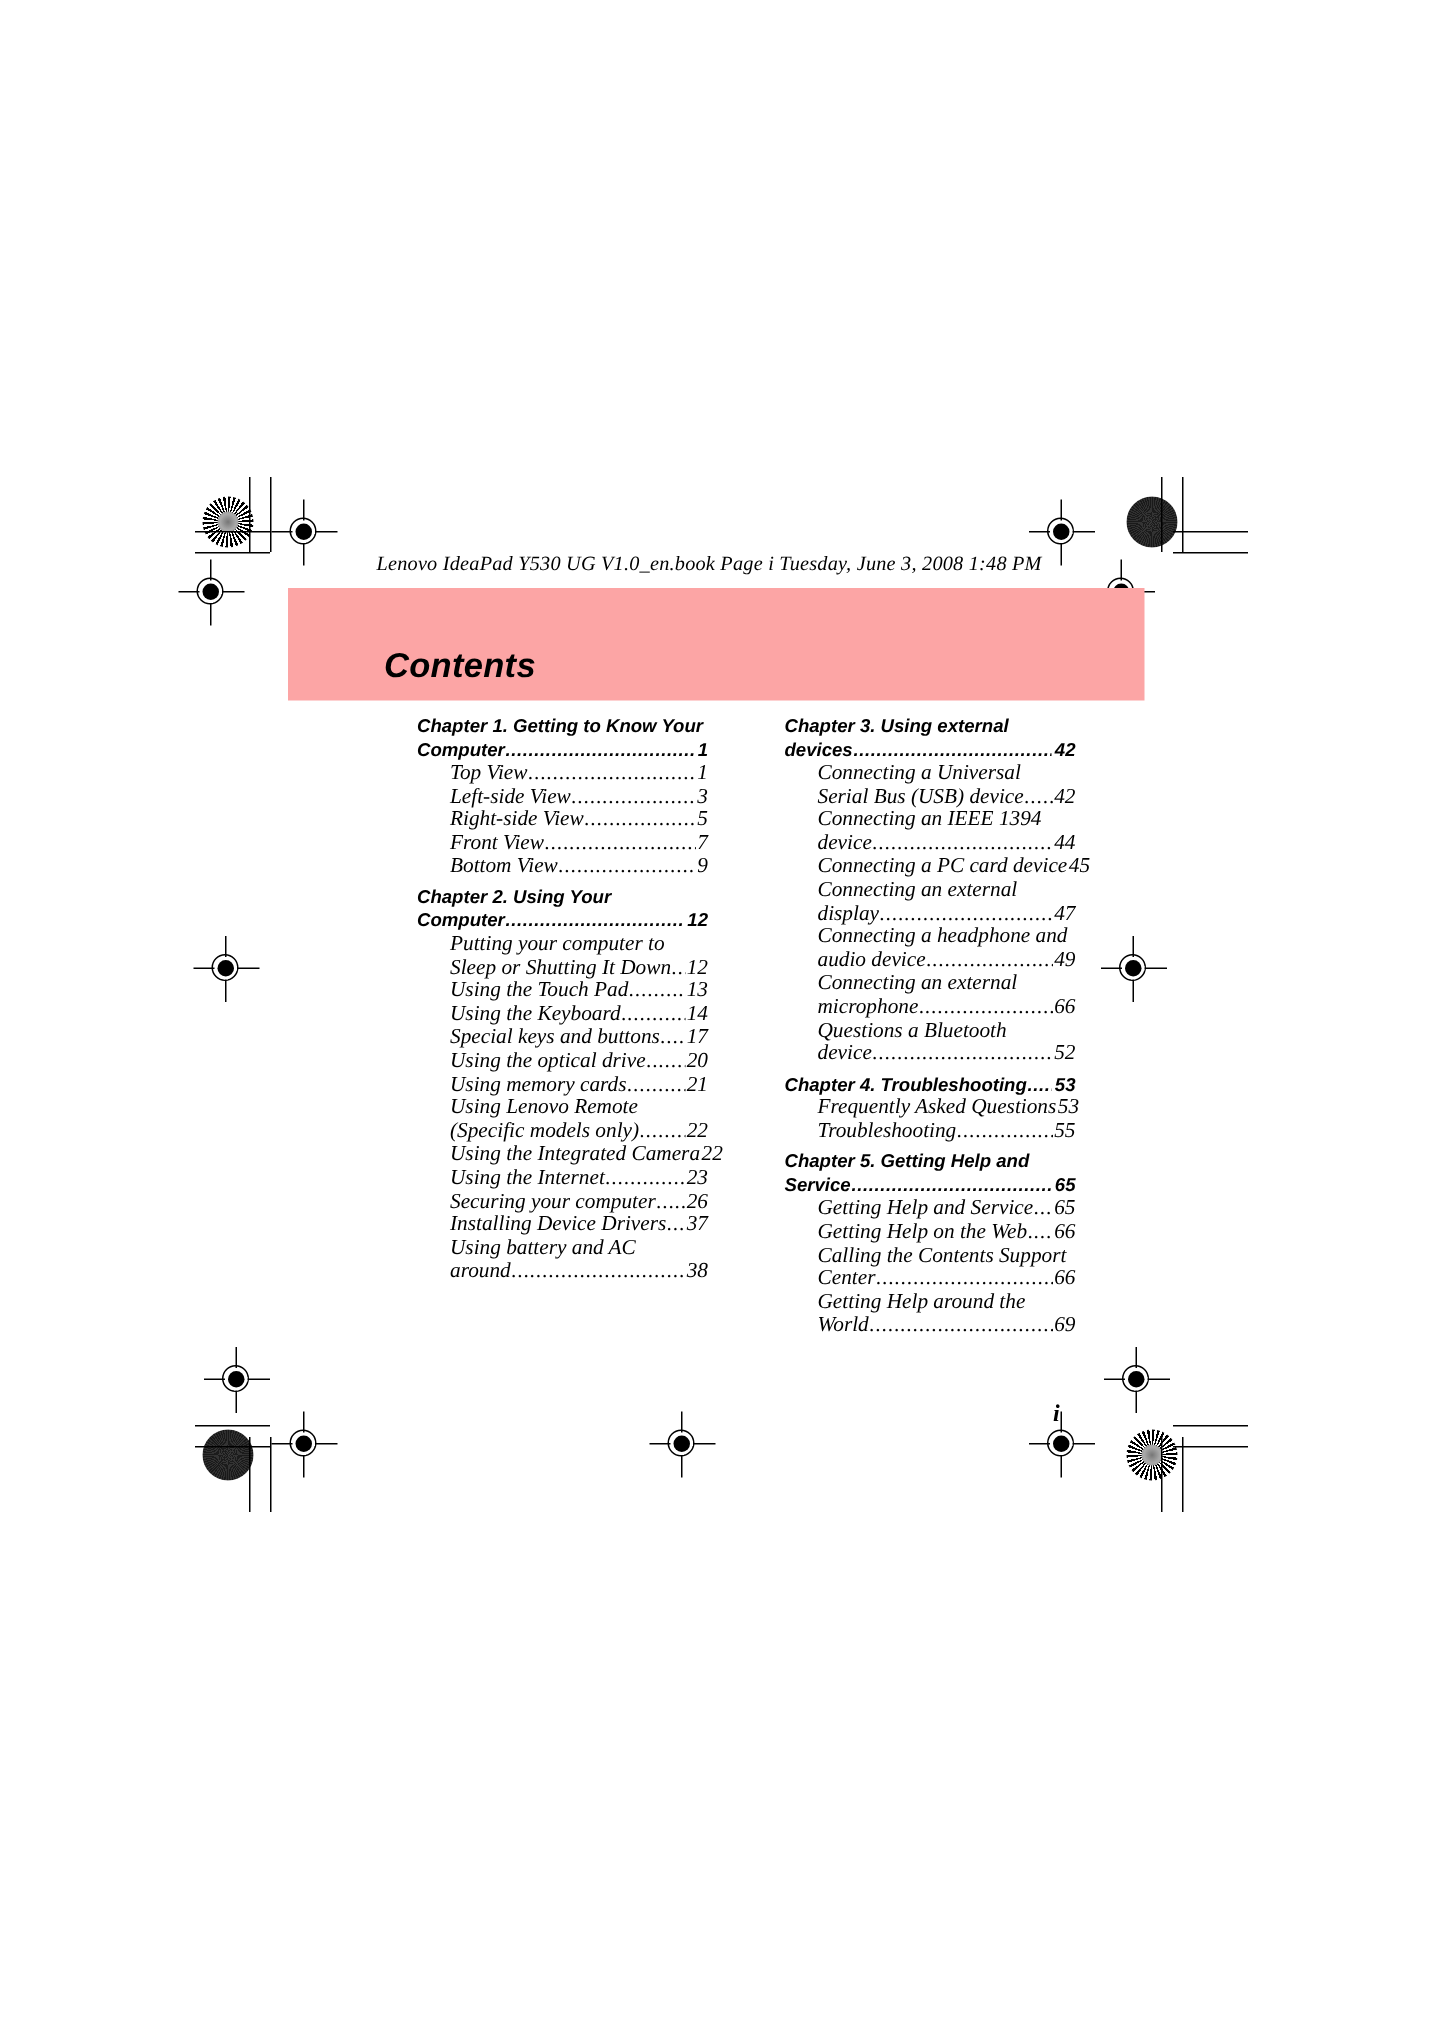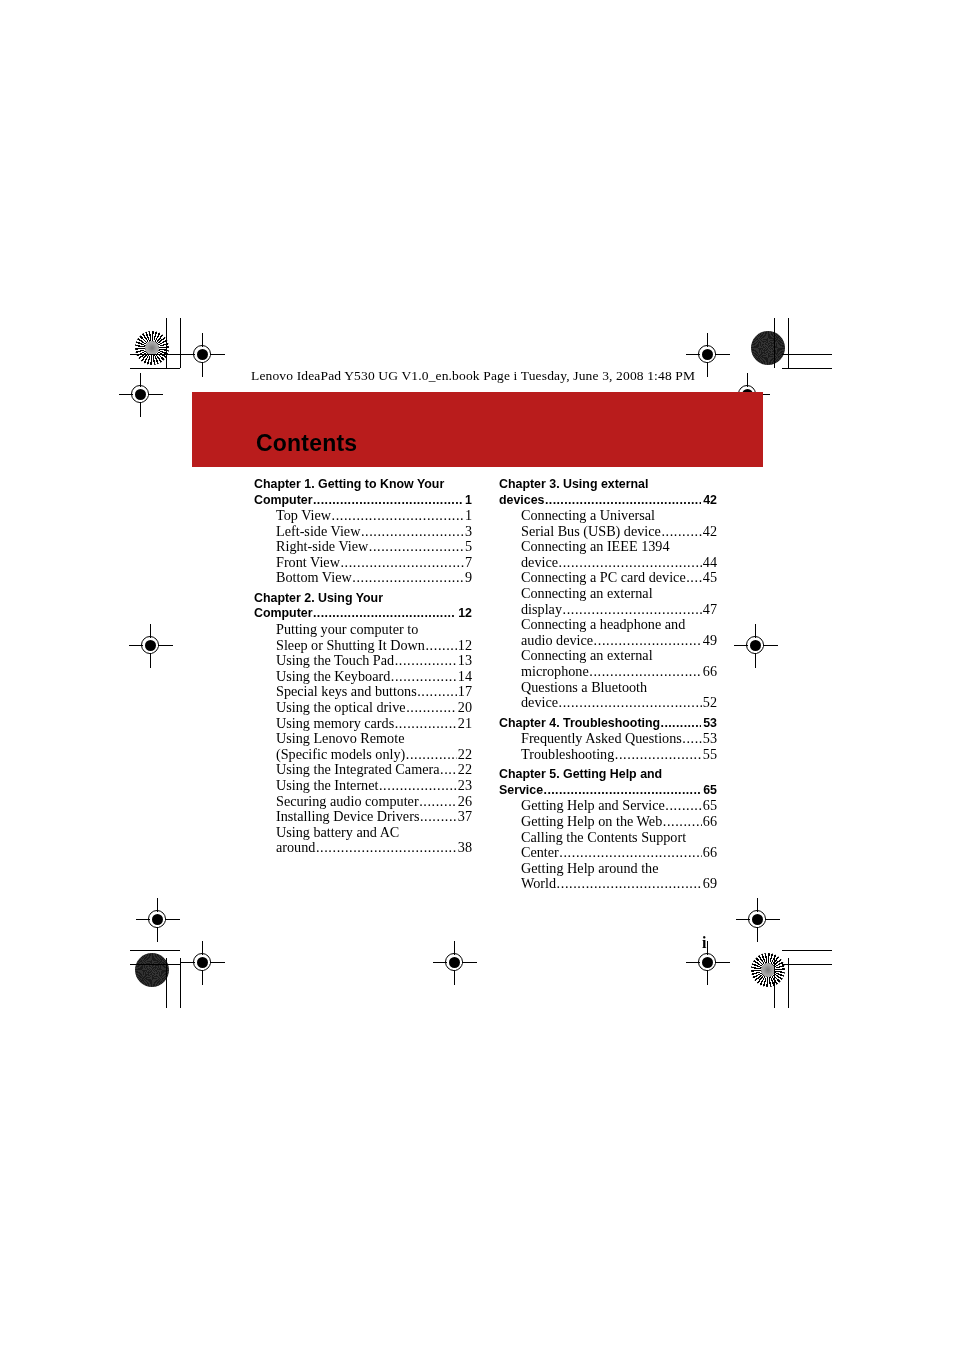--- a/index.html
+++ b/index.html
@@ -14,20 +14,21 @@
     font-family: "Liberation Serif", serif;
     overflow: hidden;
   }
 
   
   #page-sheet {
     position: absolute;
     left: 0; top: 0;
     width: 954px; height: 1350px;
     background: #ffffff;
+    font-style: italic;
   }
 
   
   .crop-corner {
     position: absolute;
     width: 64px;
     height: 64px;
   }
   .crop-corner span {
     position: absolute;
@@ -126,21 +127,21 @@
     letter-spacing: 0.15px;
   }
 
   
   #banner {
     position: absolute;
     left: 192px;
     top: 392px;
     width: 571px;
     height: 75px;
-    background: #b91c1c;
+    background: #fca5a5;
   }
   #banner-title {
     position: absolute;
     left: 64px;
     top: 38px;
     font-family: "Liberation Sans", sans-serif;
     font-weight: bold;
     font-size: 23px;
     color: #000;
     letter-spacing: 0.2px;
@@ -182,20 +183,21 @@
 
   
   .ln {
     display: flex;
     align-items: baseline;
     width: 100%;
   }
   .ln .t {
     flex: 0 1 auto;
     white-space: pre;
+    margin-left: 24px;
   }
   .ln .leader {
     flex: 1 1 auto;
     overflow: hidden;
     white-space: nowrap;
     margin: 0 0.5px;
     letter-spacing: 0.6px;
     font-family: "Liberation Serif", serif;
   }
   .ln .pg {
@@ -479,21 +481,21 @@
           </div>
           <div>
             <div class="ln">
               <span class="t">Using the Internet</span>
               <span class="leader">..........................................................................................</span>
               <span class="pg">23</span>
             </div>
           </div>
           <div>
             <div class="ln">
-              <span class="t">Securing audio computer</span>
+              <span class="t">Securing your computer</span>
               <span class="leader">..........................................................................................</span>
               <span class="pg">26</span>
             </div>
           </div>
           <div>
             <div class="ln">
               <span class="t">Installing Device Drivers</span>
               <span class="leader">..........................................................................................</span>
               <span class="pg">37</span>
             </div>

